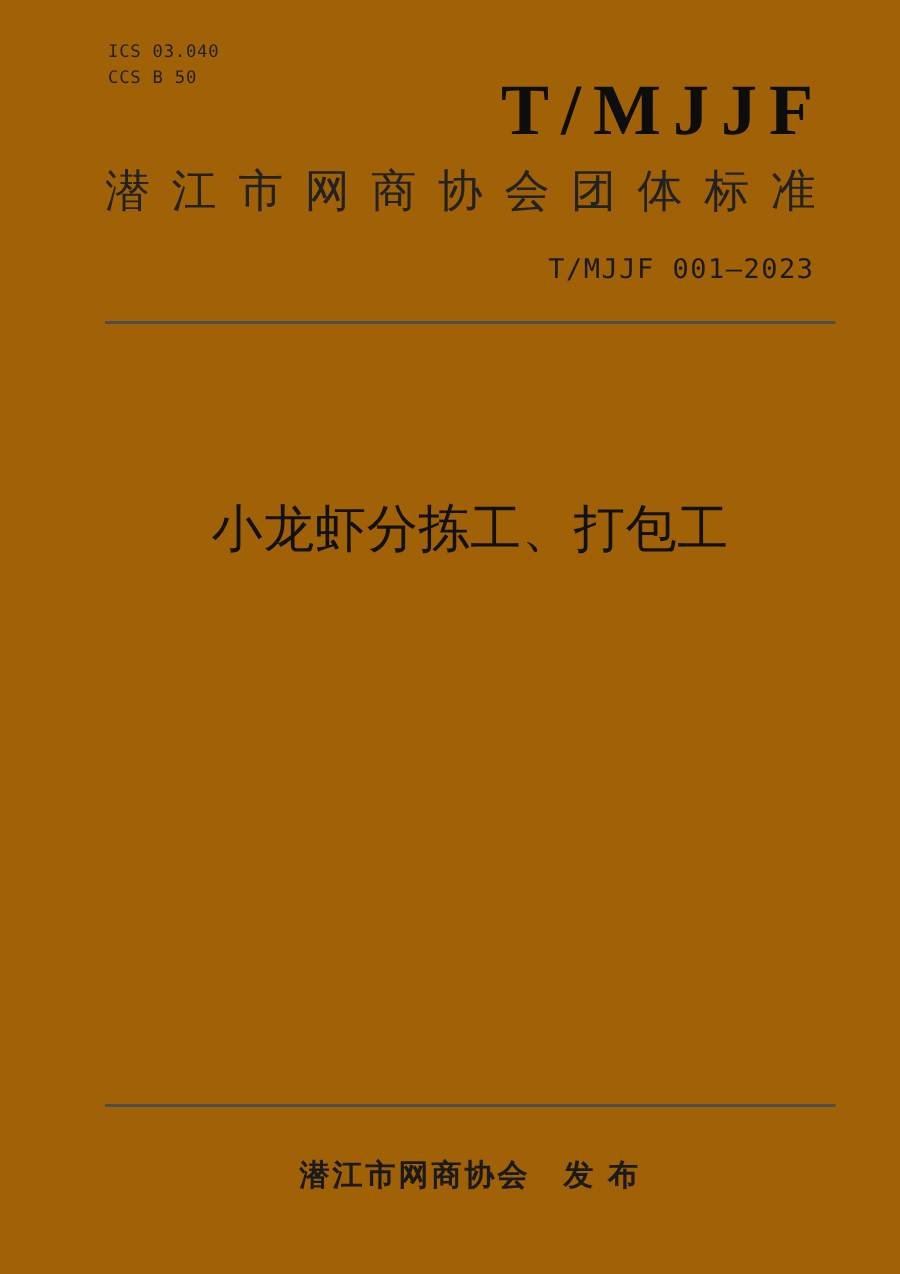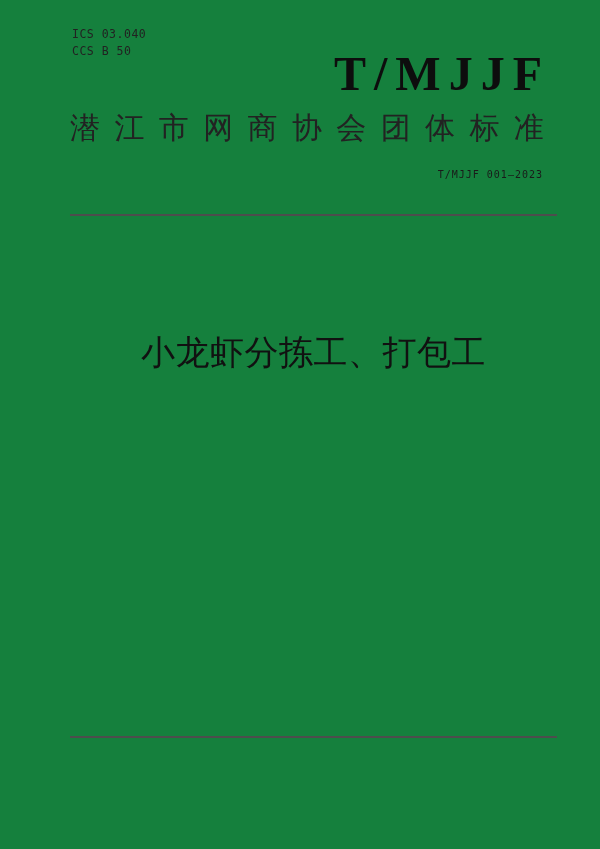--- a/index.html
+++ b/index.html
@@ -1,20 +1,20 @@
 <!DOCTYPE html>
 <html><head>
 <meta charset="utf-8">
 <style>
   html, body { margin: 0; padding: 0; background: #ffffff; }
   .page {
     position: relative;
     width: 600px;
     height: 849px;
-    background: #15803d;
+    background: #a16207;
     color: #1a1a1a;
     font-family: "Liberation Sans", sans-serif;
     overflow: hidden;
   }
   .mono { font-family: "DejaVu Sans Mono", "Liberation Mono", monospace; }
 
   .ics-block {
     position: absolute;
     left: 72px;
     top: 26px;
@@ -50,21 +50,21 @@
     white-space: nowrap;
     text-align: justify;
     text-align-last: justify;
     font-family: Liberation Serif, serif;
   }
 
   .doc-number {
     position: absolute;
     top: 169px;
     right: 57px;
-    font-size: 10px;
+    font-size: 18px;
     letter-spacing: 1px;
     color: #1a1a1a;
     white-space: nowrap;
   }
 
   .rule {
     position: absolute;
     left: 70px;
     width: 487px;
     height: 2px;
@@ -139,14 +139,15 @@
   <div class="doc-number mono">T/MJJF 001—2023</div>
 
   <div class="rule rule-top"></div>
 
   <div class="title-zh">小龙虾分拣工、打包工</div>
 
 
 
   <div class="rule rule-bottom"></div>
 
+  <div class="publisher-line">潜江市网商协会　发 布</div>
 
 </div>
 
 </body></html>

